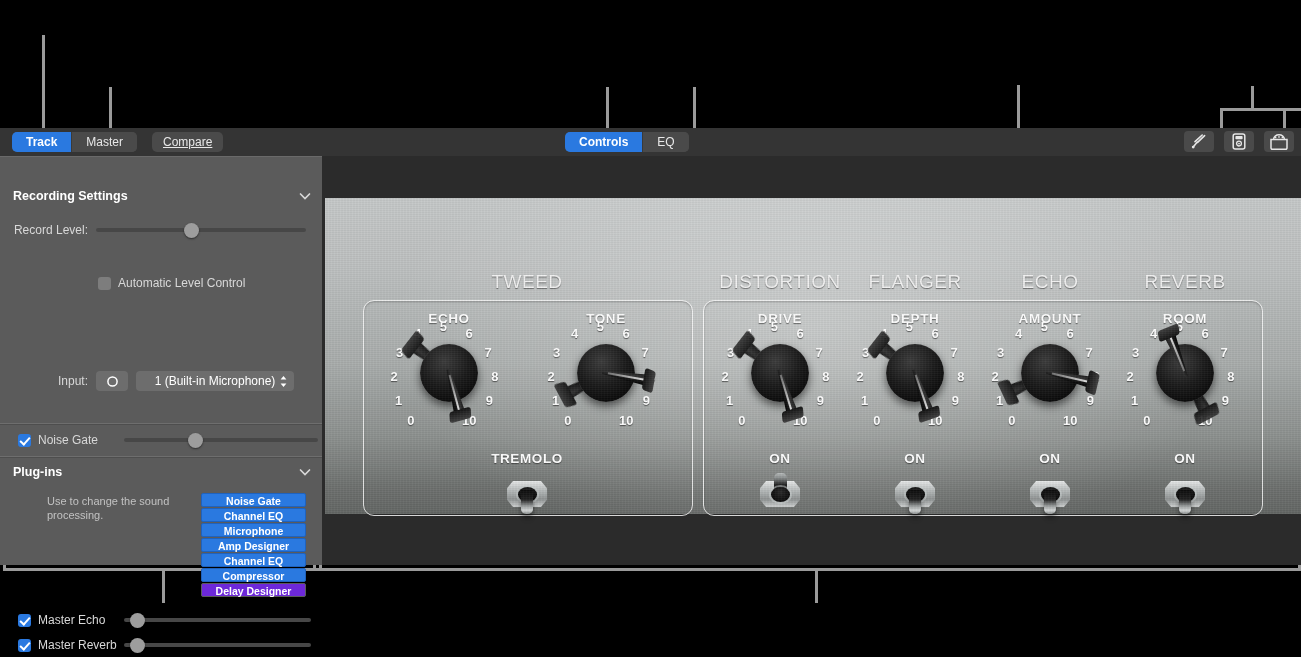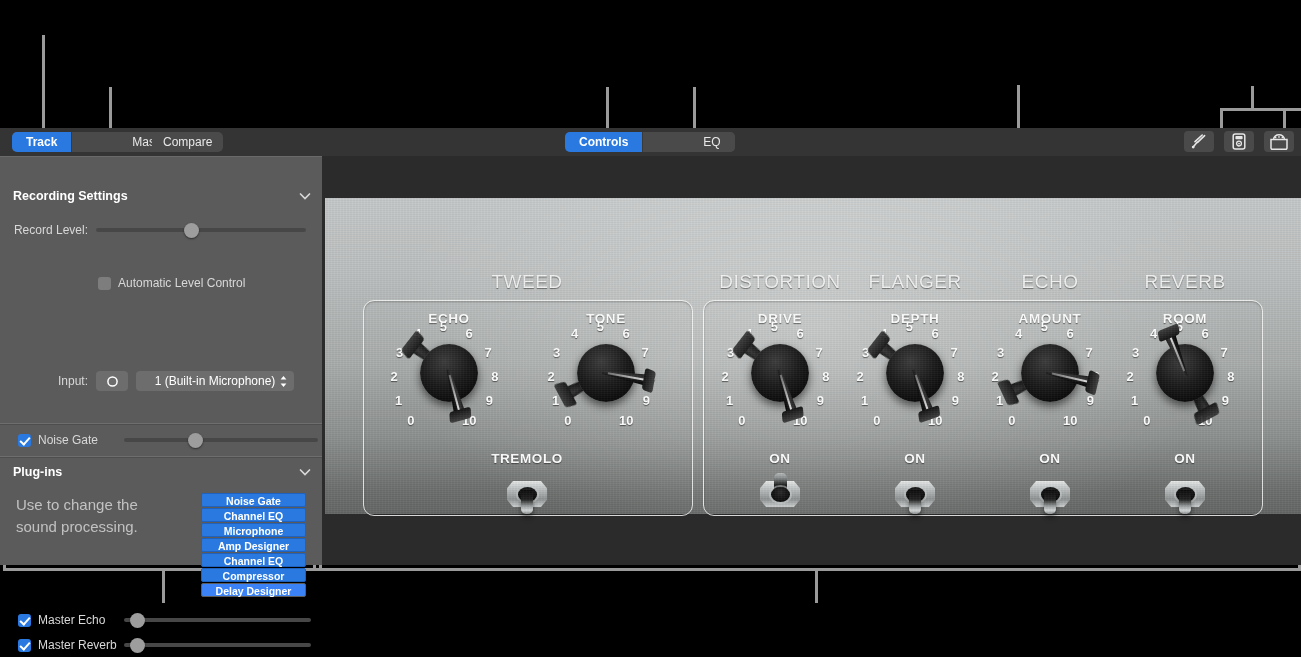--- a/index.html
+++ b/index.html
@@ -21,33 +21,32 @@
   }
 
   
   #toolbar {
     position: absolute; left: 0; top: 0; width: 1301px; height: 28px;
     background: #343434;
   }
   .seg-group {
     position: absolute; display: flex; border-radius: 5px; overflow: hidden;
     background: #4a4a4a;
-    gap: 46px;
   }
   .seg {
     font-size: 12px; color: #e8e8e8; padding: 0 14px; height: 20px;
     line-height: 20px; text-align: center; background: #4a4a4a;
     border-right: 1px solid #3a3a3a; cursor: default; white-space: nowrap;
   }
   .seg:last-child { border-right: none; }
   .seg.active { background: #2a79e0; color: #fff; font-weight: bold; }
   .plainbtn {
     position: absolute; font-size: 12px; color: #e8e8e8; height: 20px;
     line-height: 20px; padding: 0 11px; background: #4a4a4a;
-    border-radius: 5px; white-space: nowrap;
+    border-radius: 5px; white-space: nowrap; text-decoration: underline;
   }
   .tbicon {
     position: absolute; width: 30px; height: 21px; background: #4a4a4a;
     border-radius: 4px; display: flex; align-items: center; justify-content: center;
   }
 
   
   #sidebar {
     position: absolute; left: 0; top: 28px; width: 322px; height: 409px;
     background: #5b5b5b; border-top: 1px solid #6a6a6a;
@@ -82,29 +81,29 @@
     width: 32px; height: 20px; background: #6d6d6d; border-radius: 4px;
     display: flex; align-items: center; justify-content: center;
   }
   .popup {
     height: 20px; background: #6d6d6d; border-radius: 4px; display: flex;
     align-items: center; justify-content: center; color: #fff; font-size: 12px;
     padding: 0 8px; position: relative; min-width: 158px;
   }
   .popup .arrows { position: absolute; right: 6px; width: 9px; height: 13px; }
 
-  .desc { position: absolute; color: #c2c2c2; font-size: 15px; line-height: 22px; }
+  .desc { position: absolute; color: #c2c2c2; font-size: 11px; line-height: 14px; margin-left: 31px; }
 
   .pluglist { position: absolute; display: flex; flex-direction: column; gap: 1px; }
   .plug {
     width: 105px; height: 14px; line-height: 14px; text-align: center;
     font-size: 10.5px; color: #fff; background: #2a79e0; border-radius: 2px;
     font-weight: bold; border: 1px solid #1f62bd;
   }
-  .plug.off { background: #3b82f6; border-color: #5c5c5c; }
+  .plug.off { background: #6d28d9; border-color: #5c5c5c; }
 
   
   #amparea {
     position: absolute; left: 322px; top: 28px; width: 1129px; height: 409px;
     background: #2b2b2b; overflow: hidden;
   }
   #amppanel {
     position: absolute; left: 3px; top: 42px; width: 976px; height: 316px;
     background:
       radial-gradient(ellipse 70% 120% at 50% 42%, rgba(255,255,255,.30), rgba(255,255,255,0) 62%),

